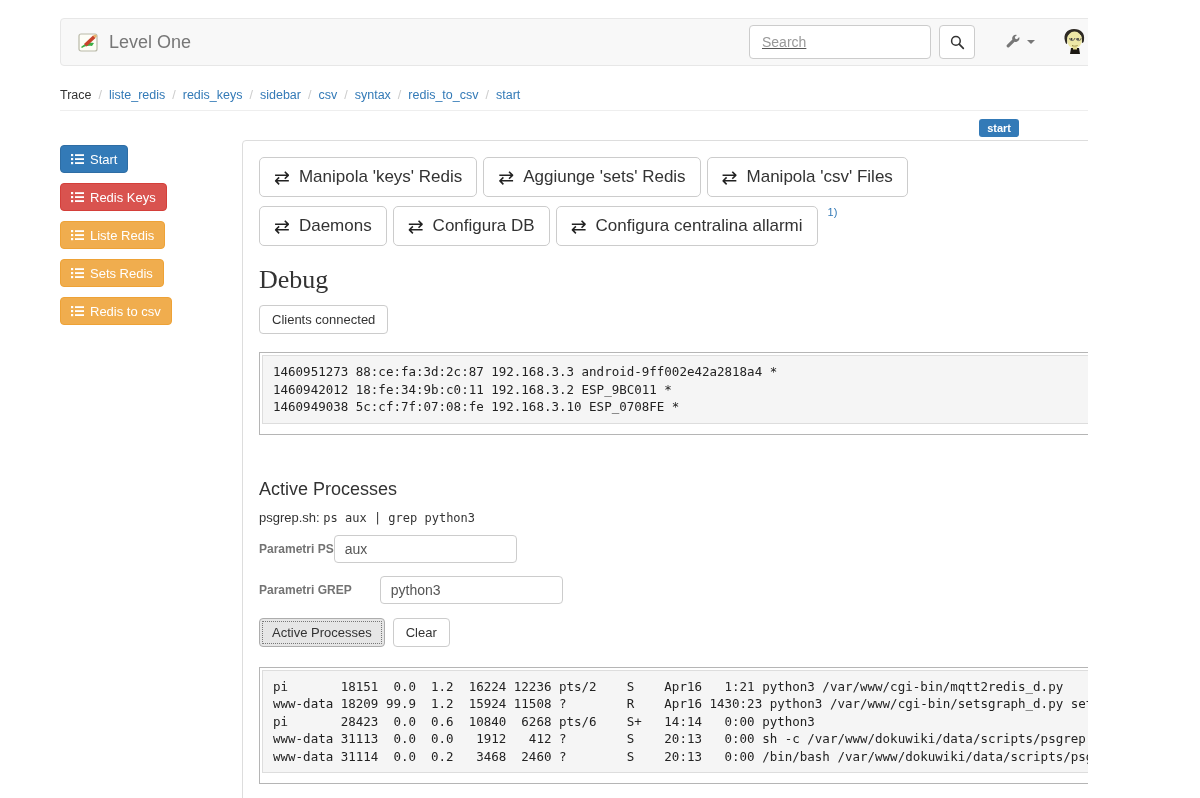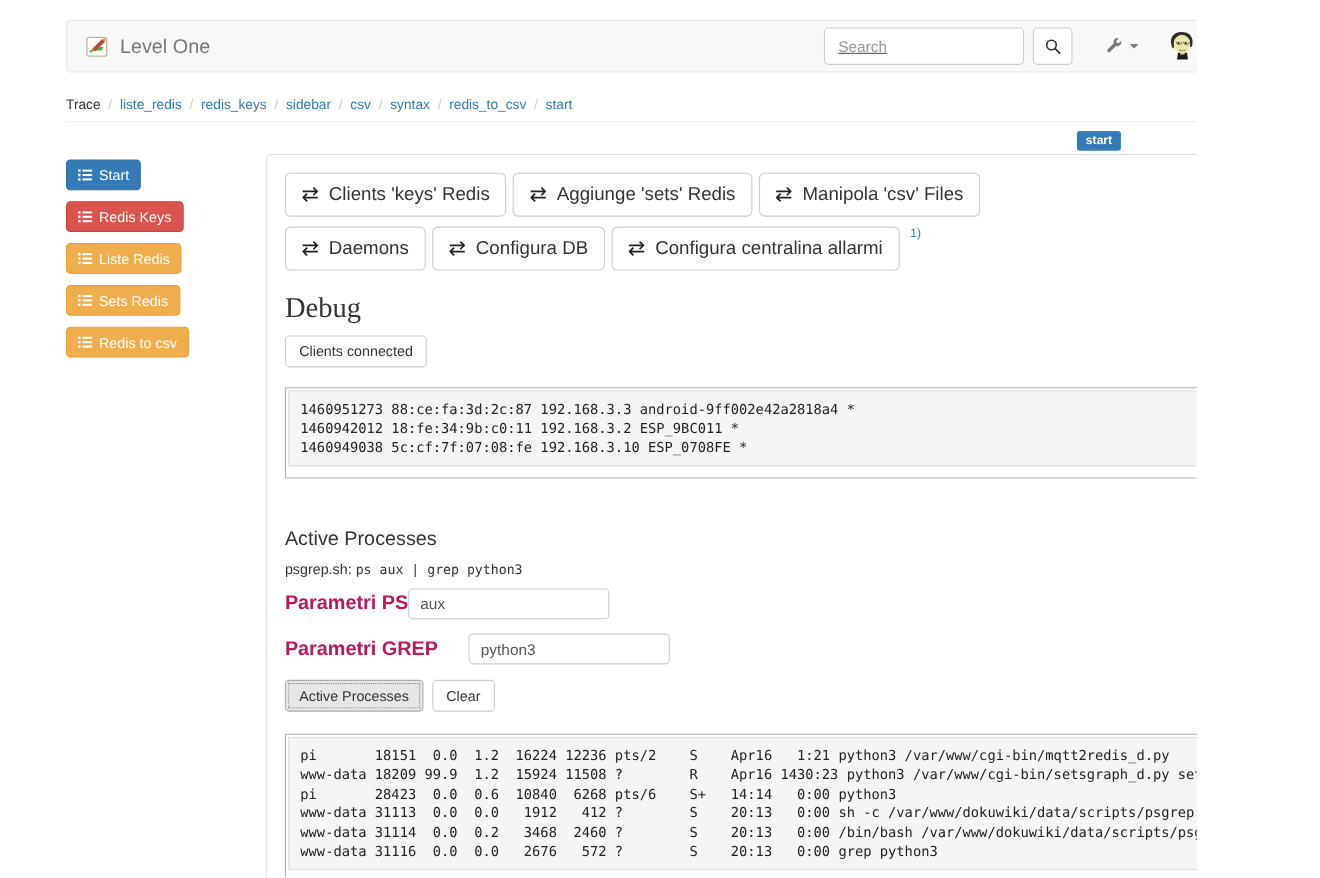--- a/index.html
+++ b/index.html
@@ -67,21 +67,21 @@
   .codebox .code { background:#f5f5f5; border:1px solid #ddd; padding:7px 10px; overflow:hidden; }
   .code-line { font-family:"DejaVu Sans Mono", monospace; font-size:12.5px; line-height:17.5px;
                white-space:pre; color:#222; }
 
   .h-proc { font-size:18px; font-weight:400; color:#333; margin-top:44px; }
   .proc-desc { margin-top:10px; font-size:13px; color:#333; }
   .proc-desc .code-inline { font-family:"DejaVu Sans Mono", monospace; font-size:12px; }
 
   .field-row { display:flex; align-items:center; margin-top:10px; }
   .field-row.second { margin-top:13px;gap:28px; }
-  .field-label { font-size:18px; font-weight:bold; color:#be185d; }
+  .field-label { font-size:12px; font-weight:bold; color:#737373; }
   .field-input { width:183px; height:28px; border:1px solid #ccc; border-radius:4px; padding:4px 10px;
                  font-size:14px; color:#555; font-family:"Liberation Sans", sans-serif; }
   .actions-row { margin-top:14px; display:flex; gap:8px; }
 
   
   .page-tools { position:absolute; left:1163px; top:144px; width:31px; background:#fff;
                 border:1px solid #ddd; border-radius:4px; box-shadow:0 1px 2px rgba(0,0,0,.08);
                 display:flex; flex-direction:column; align-items:center; padding:7px 0; gap:9px; }
   .ptool { width:17px; height:17px; display:flex; align-items:center; justify-content:center; cursor:pointer; }
 
@@ -223,21 +223,21 @@
         <span>Redis to csv</span>
       </a>
     </div>
 
   <div class="main-panel">
 
     <div class="btn-row">
 
         <button class="nav-btn">
           <span class="exchange">⇄</span>
-          <span>Clients 'keys' Redis</span>
+          <span>Manipola 'keys' Redis</span>
         </button>
 
         <button class="nav-btn">
           <span class="exchange">⇄</span>
           <span>Aggiunge 'sets' Redis</span>
         </button>
 
         <button class="nav-btn">
           <span class="exchange">⇄</span>
           <span>Manipola 'csv' Files</span>
@@ -301,21 +301,20 @@
     </div>
 
     <div class="codebox" style="margin-top:20px;">
       <div class="code">
 
       <div class="code-line">pi       18151  0.0  1.2  16224 12236 pts/2    S    Apr16   1:21 python3 /var/www/cgi-bin/mqtt2redis_d.py</div>
           <div class="code-line">www-data 18209 99.9  1.2  15924 11508 ?        R    Apr16 1430:23 python3 /var/www/cgi-bin/setsgraph_d.py sets</div>
           <div class="code-line">pi       28423  0.0  0.6  10840  6268 pts/6    S+   14:14   0:00 python3</div>
           <div class="code-line">www-data 31113  0.0  0.0   1912   412 ?        S    20:13   0:00 sh -c /var/www/dokuwiki/data/scripts/psgrep.sh</div>
           <div class="code-line">www-data 31114  0.0  0.2   3468  2460 ?        S    20:13   0:00 /bin/bash /var/www/dokuwiki/data/scripts/psgrep</div>
-          <div class="code-line">www-data 31116  0.0  0.0   2676   572 ?        S    20:13   0:00 grep python3</div>
         </div>
     </div>
 
   </div>
 
   <div class="page-tools">
     <span class="ptool">
       <svg width="16" height="16" viewBox="0 0 16 16">
         <path d="M13 9 V13.5 H2.5 V3 H8" fill="none" stroke="#7a7a7a" stroke-width="1.3"></path>
         <path d="M6.5 9.8 L13.2 3 L15 4.8 L8.3 11.5 L6 12 Z" fill="#7a7a7a"></path>

